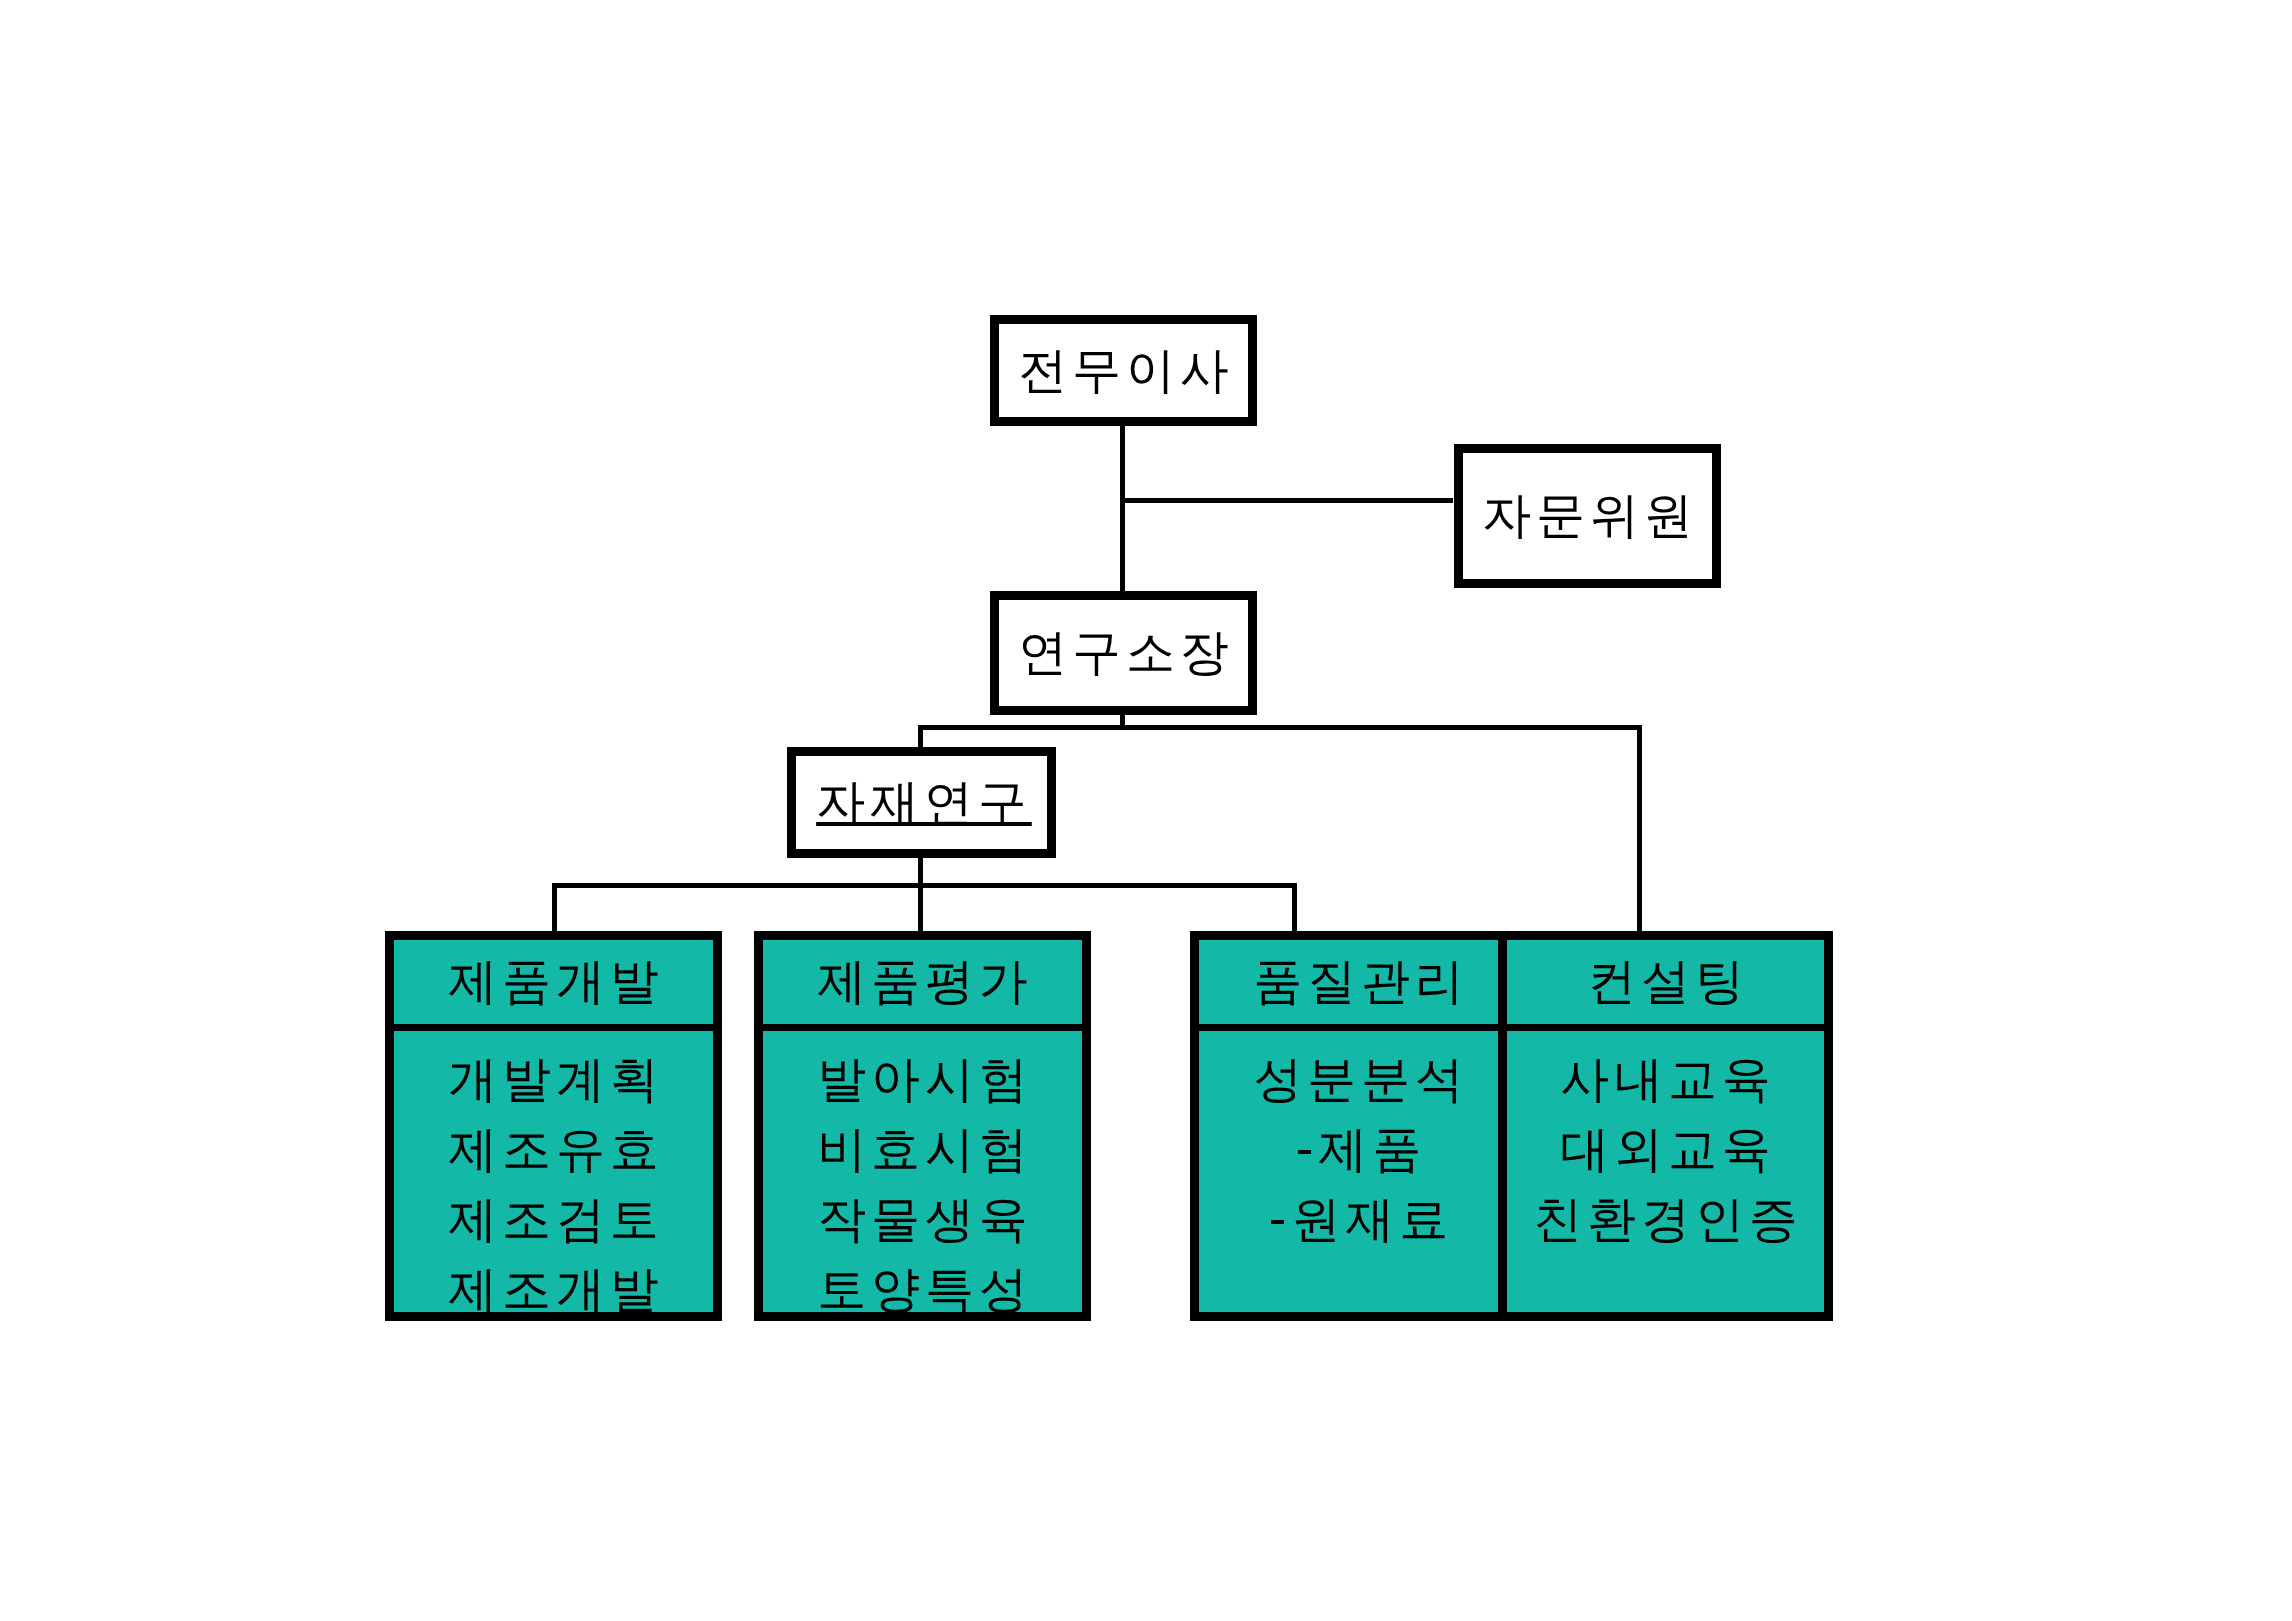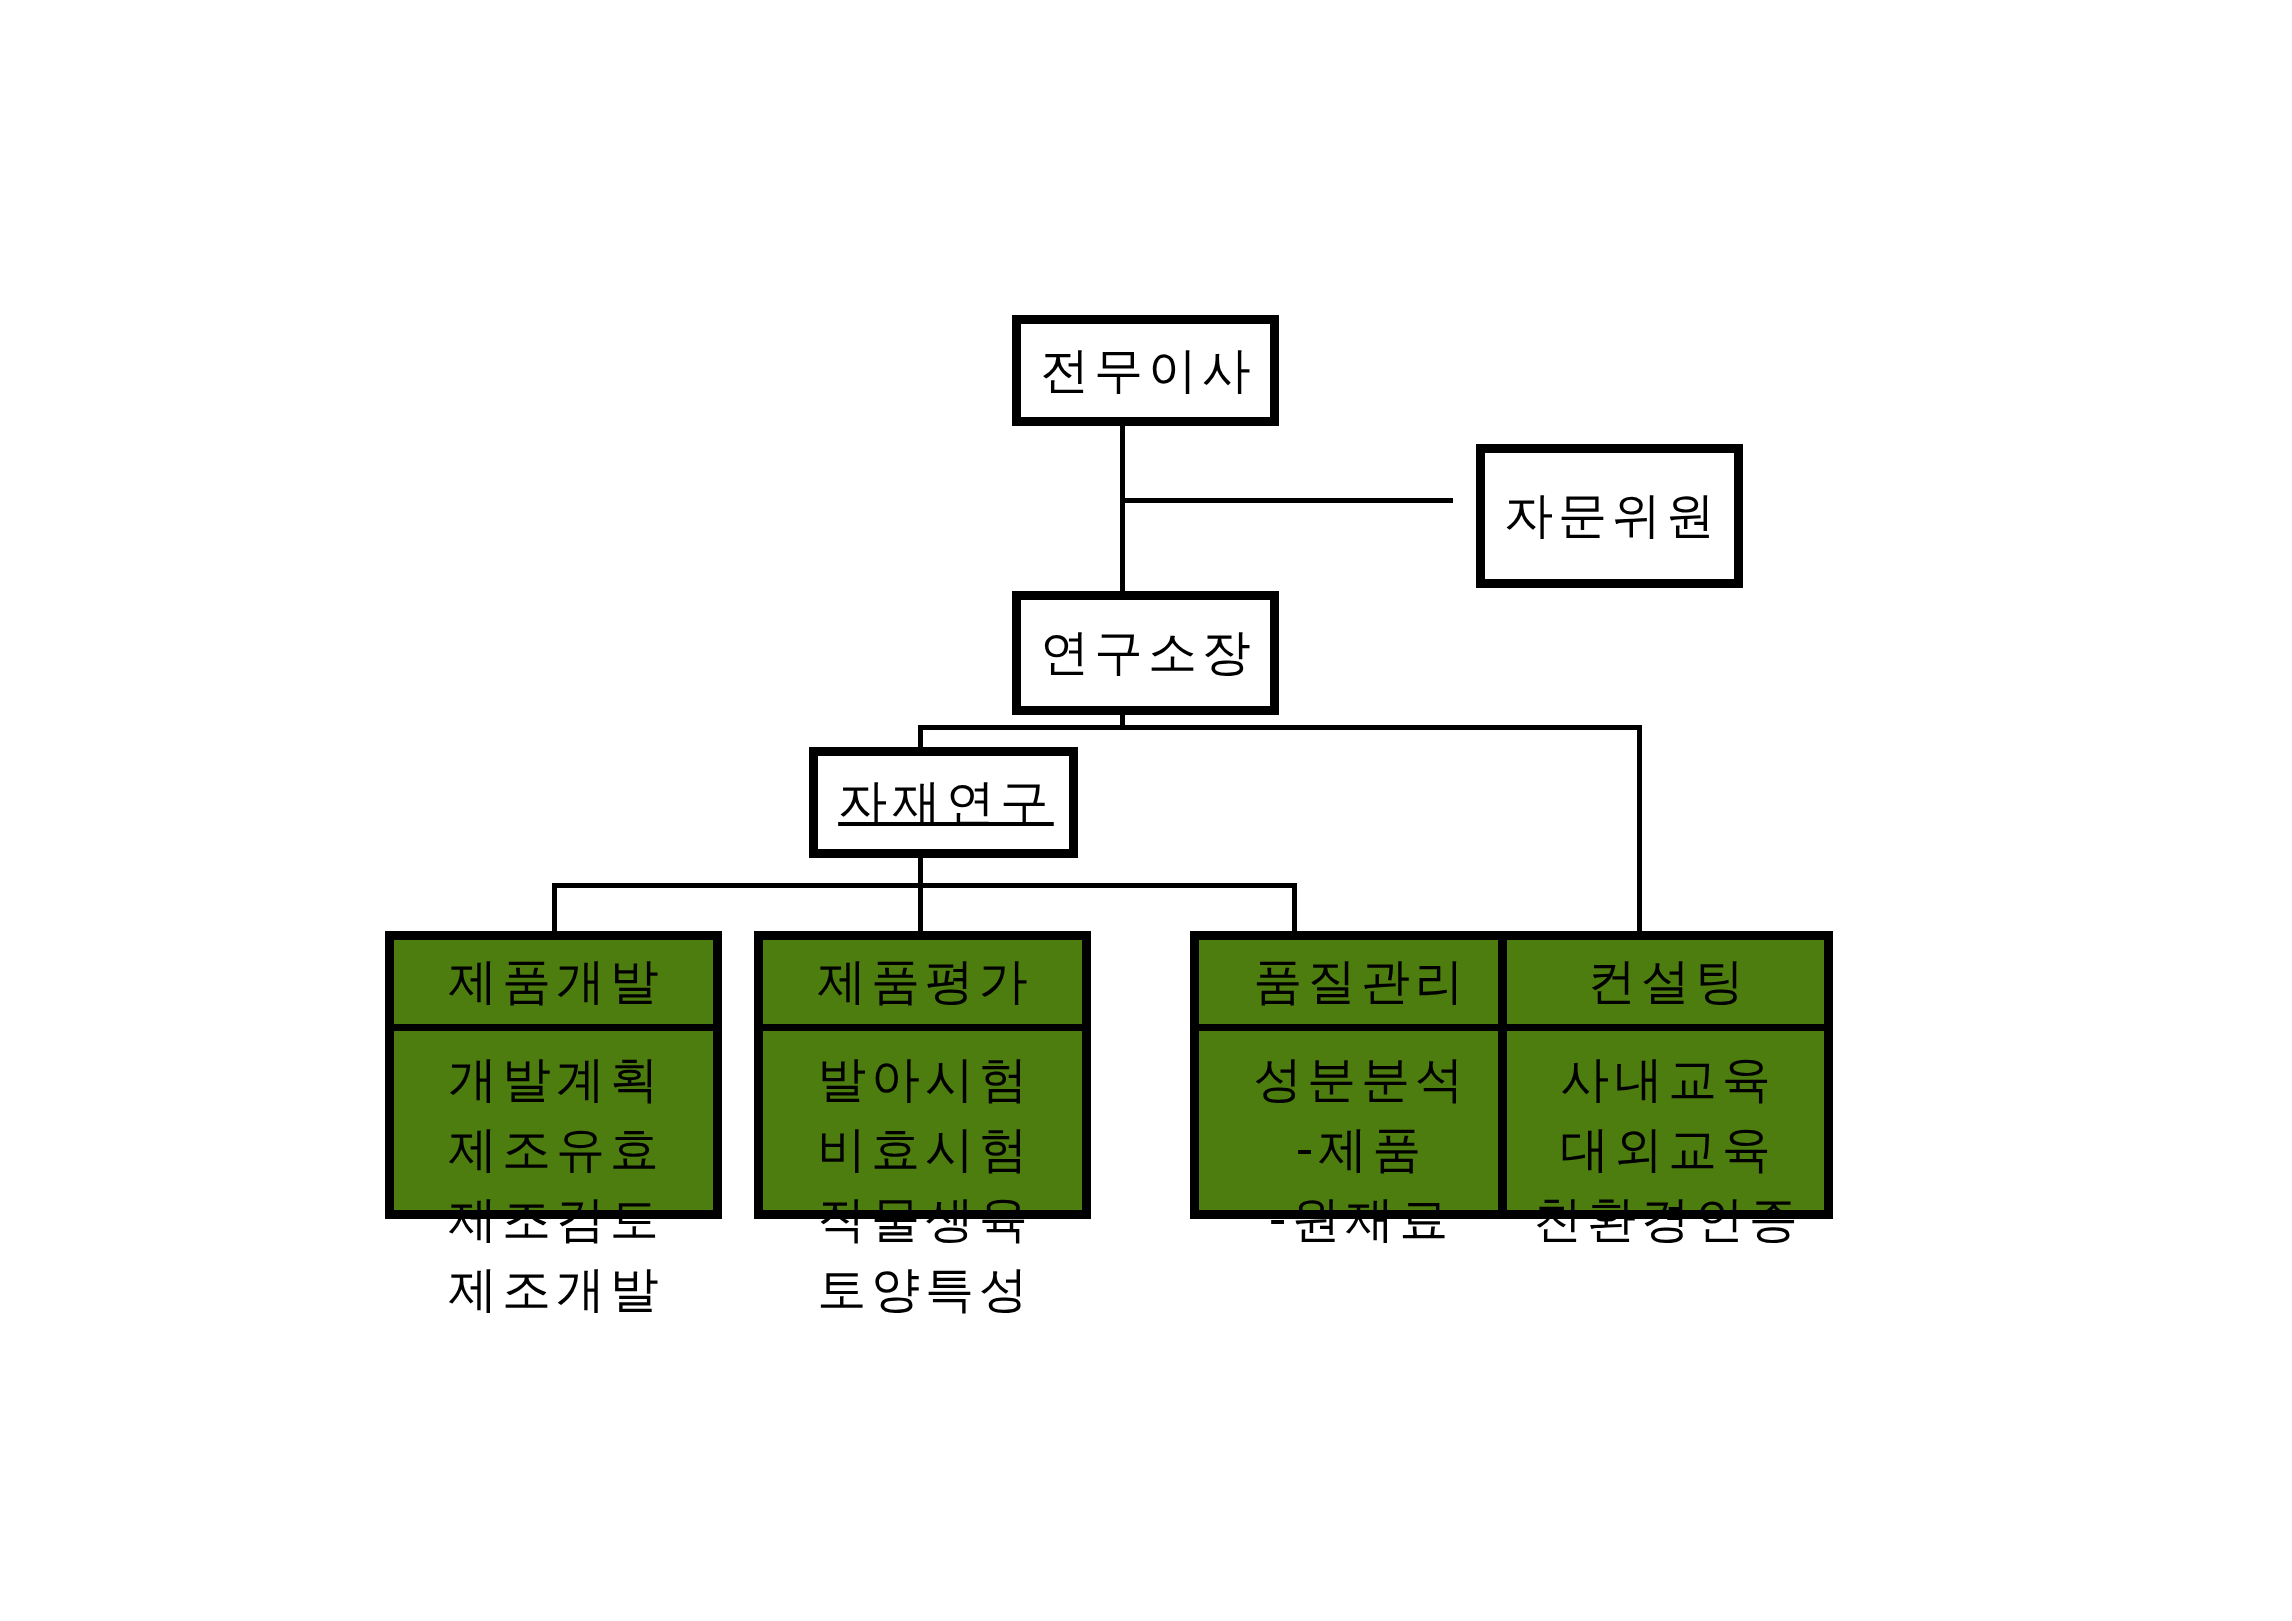--- a/index.html
+++ b/index.html
@@ -20,29 +20,28 @@
     box-sizing: border-box;
     border: 9.8px solid #000000;
     background: #ffffff;
     display: flex;
     align-items: center;
     justify-content: center;
     font-size: 49px;
     letter-spacing: 0.10em;
     text-indent: 0.10em;
     white-space: nowrap;
-    margin-left: 22px;
   }
   .dept {
     position: absolute;
     box-sizing: border-box;
     border: 9.8px solid #000000;
-    background: #4d7c0f;
+    background: #14b8a6;
     top: 931px;
-    height: 288px;
+    height: 390px;
   }
   .dept-header {
     height: 84px;
     border-bottom: 7.8px solid #000000;
     display: flex;
     align-items: center;
     justify-content: center;
     font-size: 49px;
     letter-spacing: 0.10em;
     text-indent: 0.10em;

